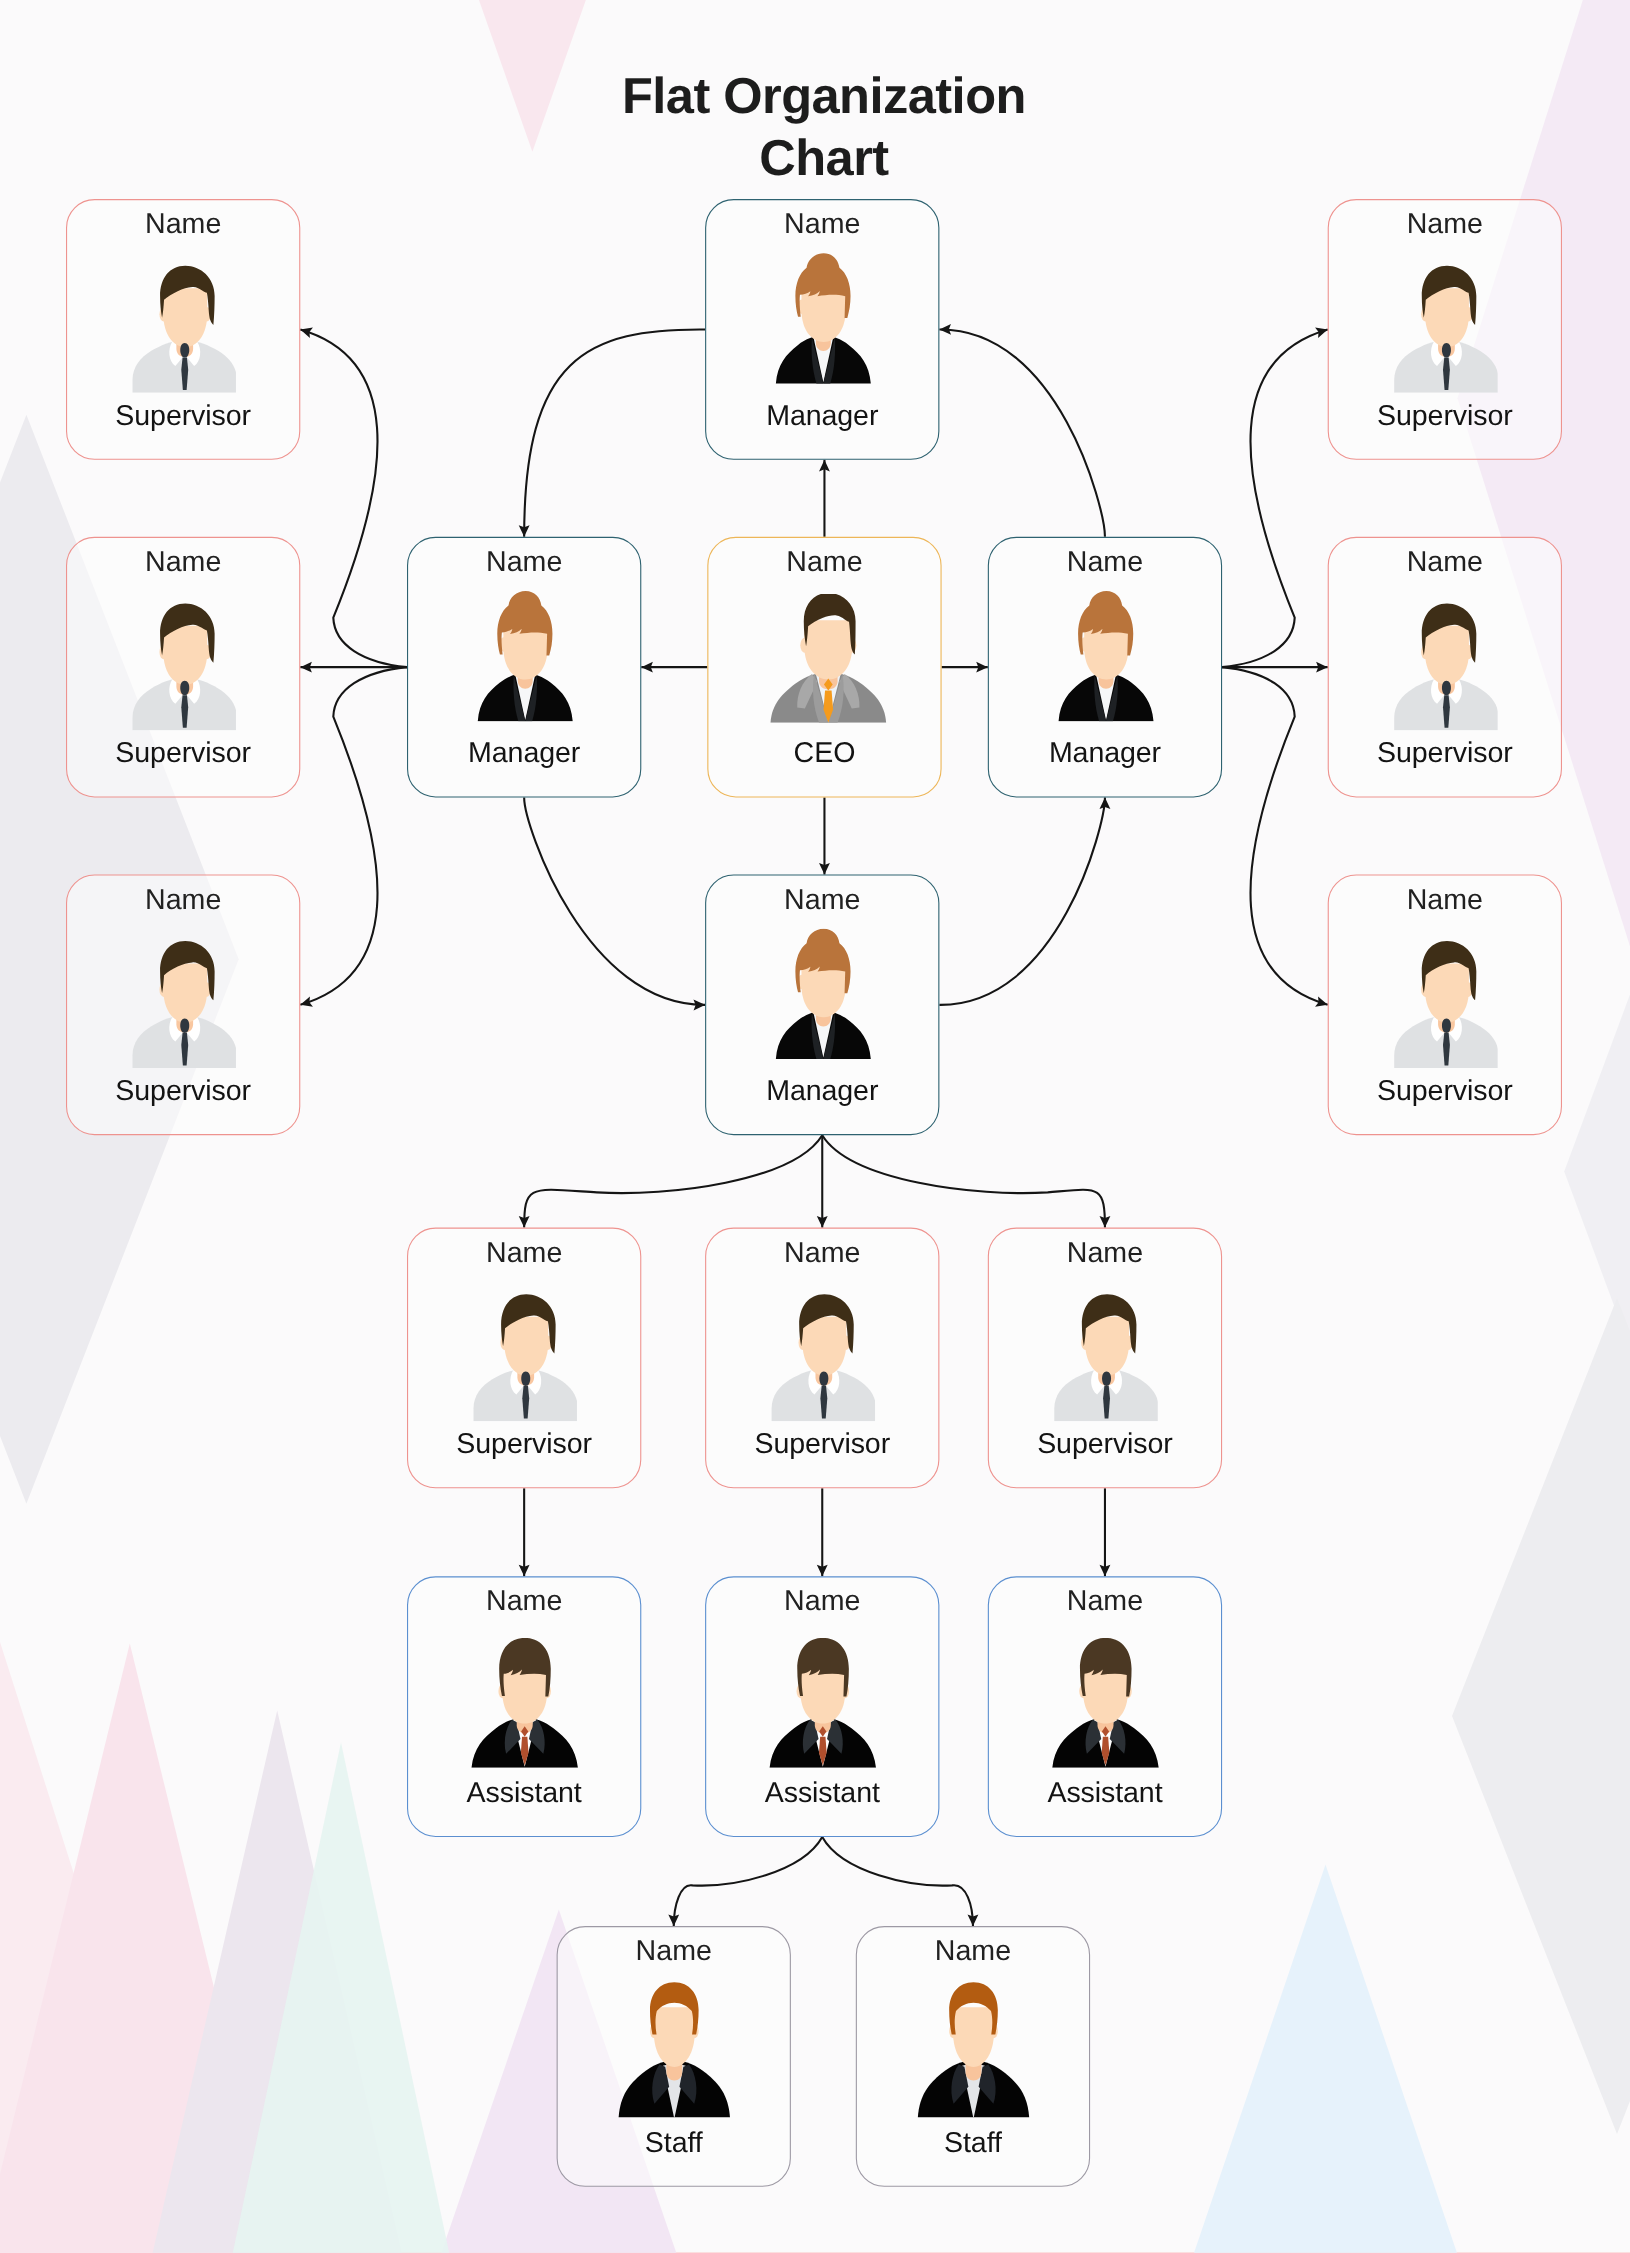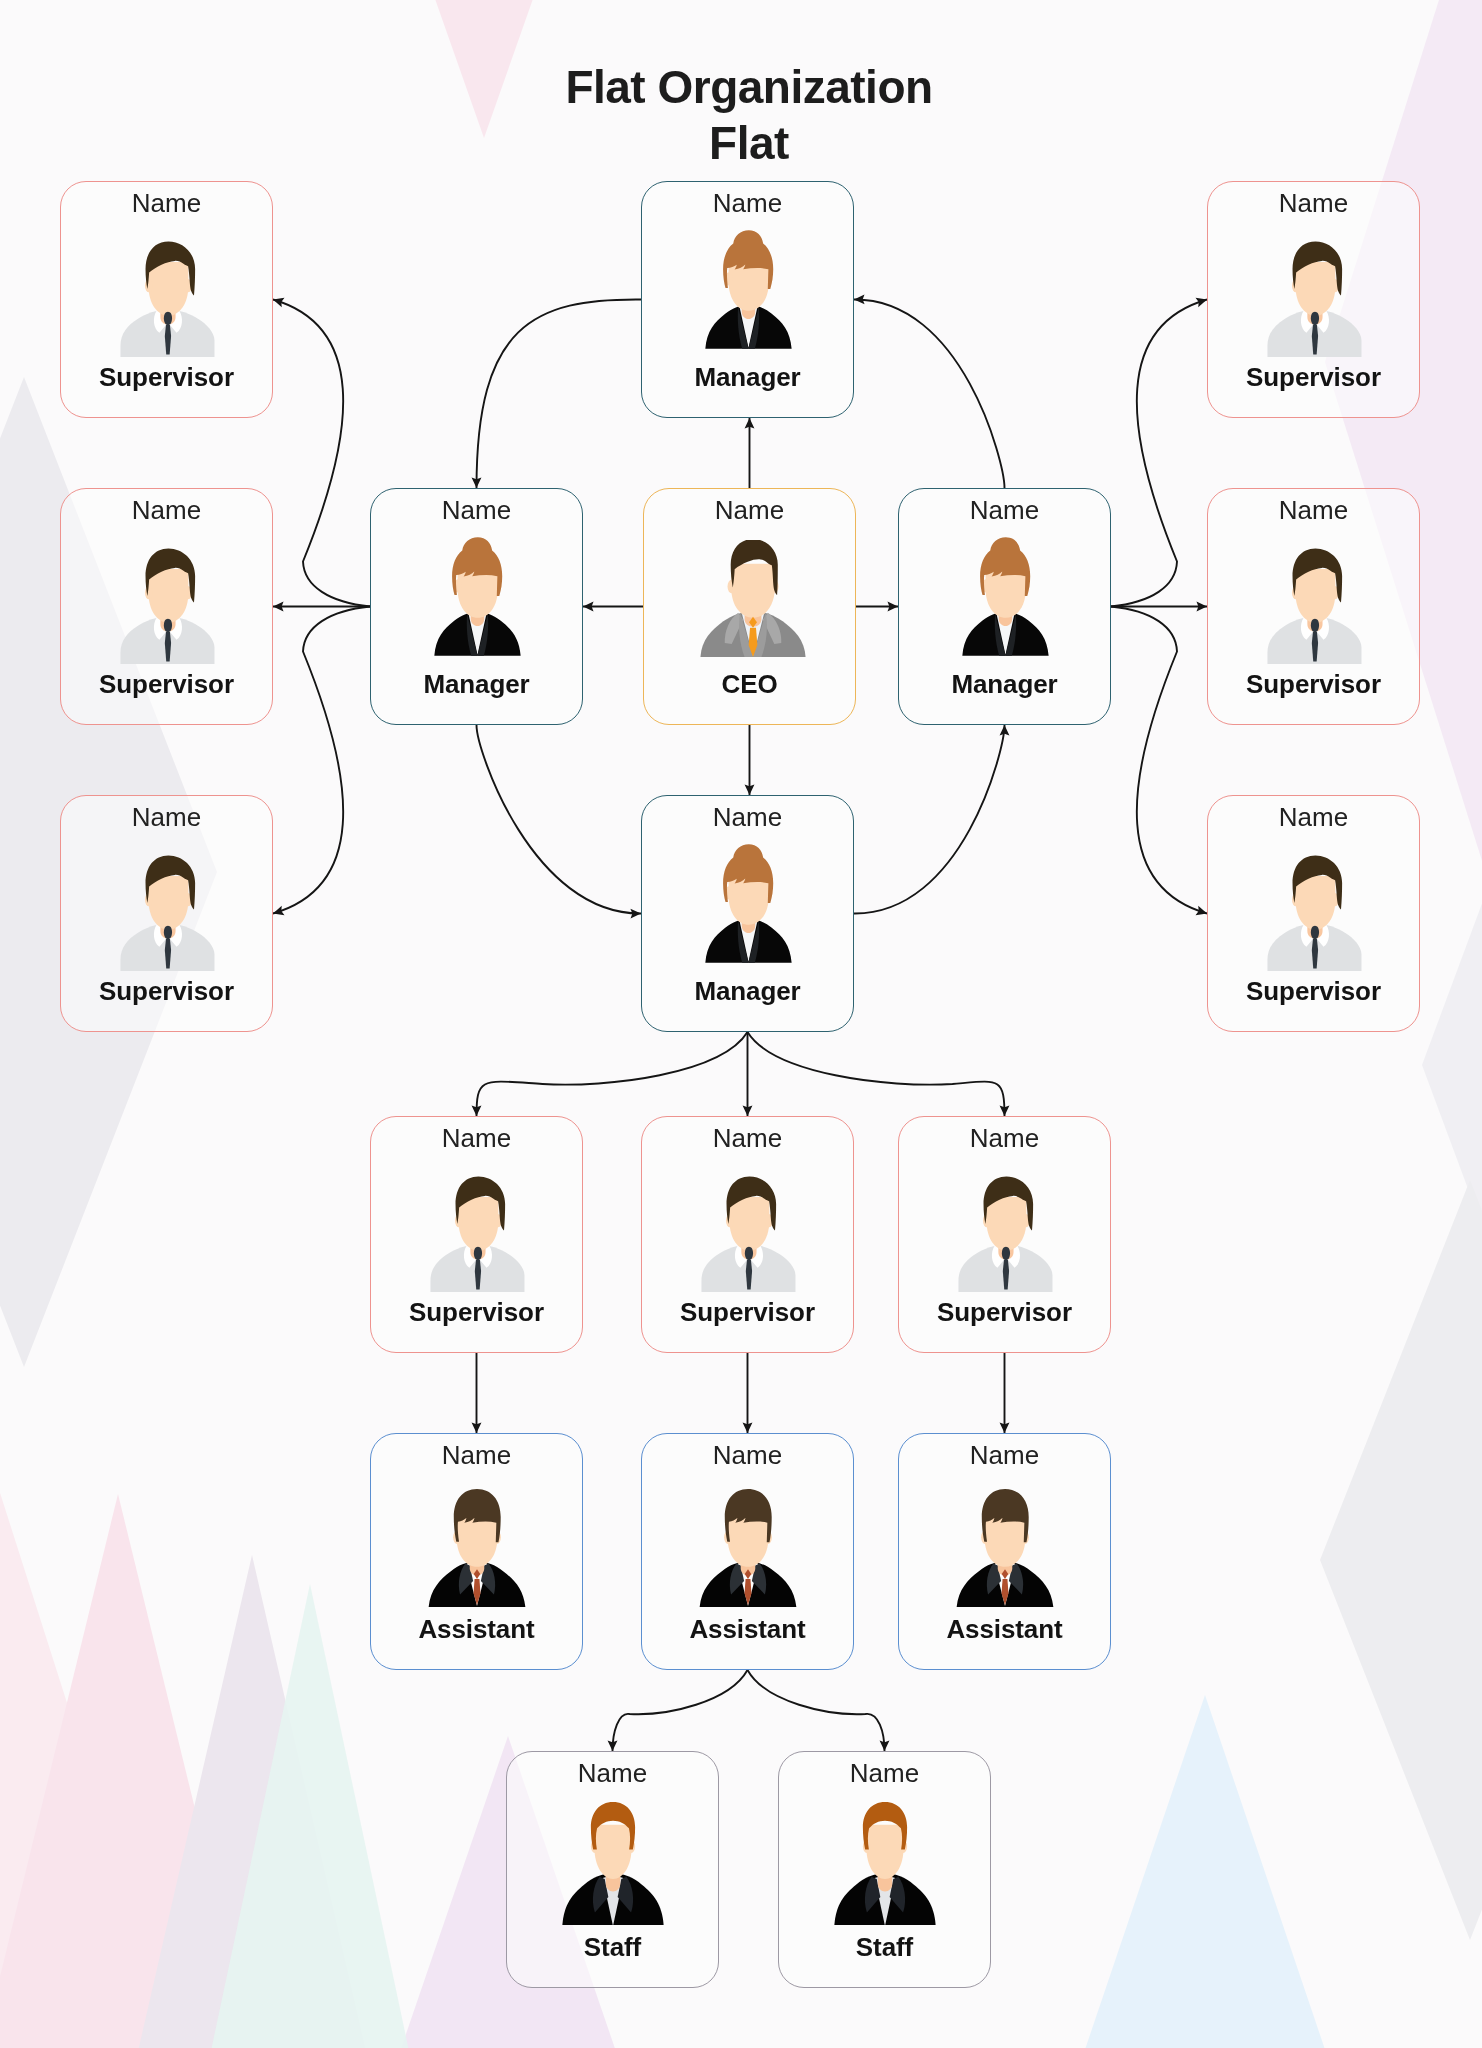--- a/index.html
+++ b/index.html
@@ -7,21 +7,21 @@
        font-family:"Liberation Sans",sans-serif;}
   #stage{position:relative;width:1482px;height:2048px;overflow:hidden;background:#fca5a5;}
   #bgsvg,#conn{position:absolute;left:0;top:0;width:1482px;height:2048px;}
   #conn{pointer-events:none;}
   #title{position:absolute;left:16px;right:0;top:59px;text-align:center;margin:0;
          font-size:46px;font-weight:bold;color:#1d1d1d;line-height:1.22;letter-spacing:-0.5px;}
   .node{position:absolute;box-sizing:border-box;border-radius:26px;background:rgba(253,253,254,0.55);}
   .nm{position:absolute;left:0;right:0;top:6px;text-align:center;
       font-size:26px;color:#212121;line-height:1.2;}
   .rl{position:absolute;left:0;right:0;bottom:24px;text-align:center;
-      font-size:26px;font-weight:bold;color:#131313;line-height:1.2;letter-spacing:-0.1px;}
+      font-size:26px;font-weight:normal;color:#131313;line-height:1.2;letter-spacing:-0.1px;}
   .av{position:absolute;left:50%;transform:translateX(-50%);}
   #defs{position:absolute;width:0;height:0;overflow:hidden;}
 </style>
 </head>
 <body>
 
 <div id="stage">
 <svg id="bgsvg" viewBox="0 0 1482 2048" preserveAspectRatio="none">
   <rect x="0" y="0" width="1482" height="2048" fill="#fbfafb"></rect>
   <g>
@@ -32,21 +32,21 @@
     <polygon points="-20,1430 200,2120 -20,2810 -240,2120" fill="#faebf0"></polygon>
     <polygon points="118,1494 265,2095 118,2696 -29,2095" fill="#f9e4ec"></polygon>
     <polygon points="252,1555 368,2060 252,2565 136,2060" fill="#ece6ee"></polygon>
     <polygon points="508,1736 660,2180 508,2624 356,2180" fill="#f2e6f4"></polygon>
     <polygon points="310,1584 430,2150 310,2716 190,2150" fill="#e6f4f1" fill-opacity="0.92"></polygon>
     <polygon points="1205,1695 1337,2085 1205,2475 1073,2085" fill="#e6f2fb"></polygon>
     <polygon points="1470,1180 1620,1560 1470,1940 1320,1560" fill="#ededf0"></polygon>
   </g>
 </svg>
 
-  <h1 id="title"><span>Flat Organization</span><br><span>Flat</span></h1>
+  <h1 id="title"><span>Flat Organization</span><br><span>Chart</span></h1>
   <svg id="defs" aria-hidden="true">
 
 <symbol id="av-male-shirt" viewBox="0 0 100 122" overflow="visible">
   <path d="M51 72 C38.5 72 28 76.5 19 82 C8.5 88.5 1 97.5 1 110 L1 122 L101 122 L101 110 C101 97.5 93.5 88.5 83 82 C74 76.5 63.5 72 51 72 Z" fill="#dfe1e3"></path>
   <path d="M39 73.3 C34.5 80.5 35.4 92 42 96.5 L48.8 88.4 L48.8 74.5 Z" fill="#ffffff"></path>
   <path d="M63 73.3 C67.5 80.5 66.6 92 60 96.5 L53.2 88.4 L53.2 74.5 Z" fill="#ffffff"></path>
   <path d="M43 58 L43 80 C43 85 46.6 88 51 88 C55.4 88 59 85 59 80 L59 58 Z" fill="#f9c7a0"></path>
   <path d="M30.5 22 L72.5 22 L72.5 47 C72.5 66 63 78.5 51.5 78.5 C40 78.5 30.5 66 30.5 47 Z" fill="#fcd9b7"></path>
   <ellipse cx="31" cy="47" rx="4.2" ry="7" fill="#fcd9b7"></ellipse>
   <ellipse cx="72" cy="47" rx="4.2" ry="7" fill="#fcd9b7"></ellipse>

